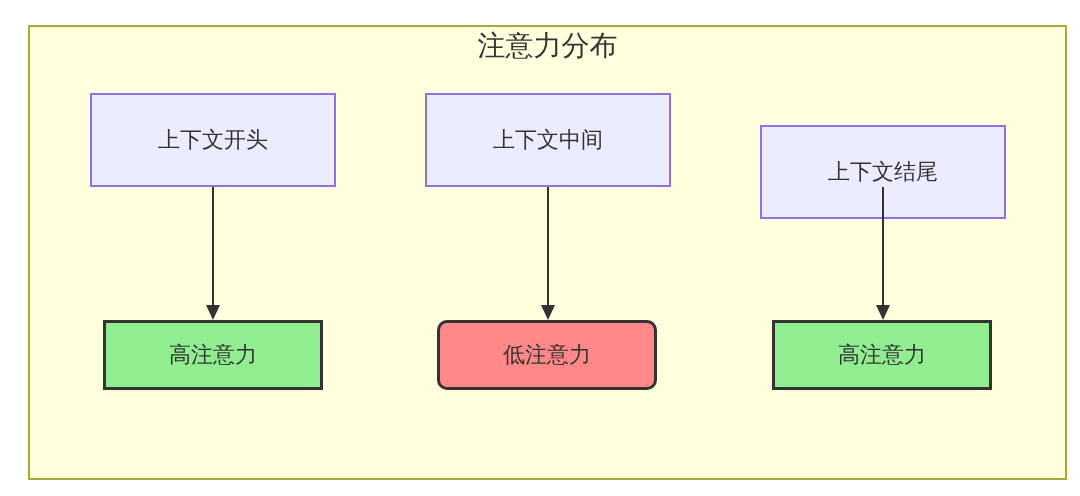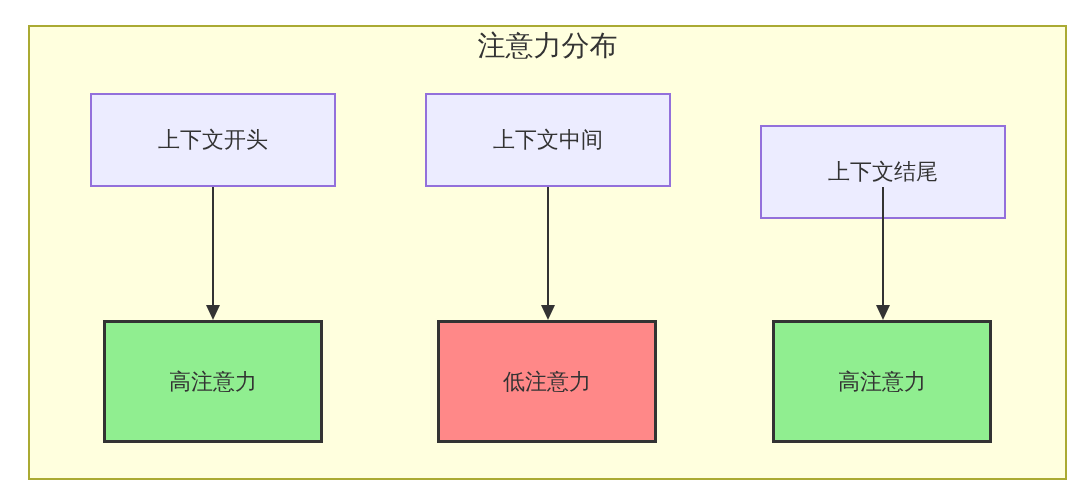--- a/index.html
+++ b/index.html
@@ -43,28 +43,28 @@
   }
   .source-node {
     top: 66px;
     width: 246px;
     height: 94px;
     border: 2px solid #9370DB;
   }
   .target-node {
     top: 293px;
     width: 220px;
-    height: 123px;
+    height: 70px;
     border: 3px solid #333333;
   }
   .src-0 { left: 60px; }
   .src-1 { left: 395px; }
   .src-2 { left: 730px; }
   .tgt-0 { left: 73px; }
-  .tgt-1 { left: 407px; }
+  .tgt-1 { left: 407px; border-radius: 10px; }
   .tgt-2 { left: 742px; }
   .arrow {
     position: absolute;
     top: 160px;
     width: 16px;
     height: 133px;
   }
   .arr-0 { left: 175px; }
   .arr-1 { left: 510px; }
   .arr-2 { left: 845px; }

